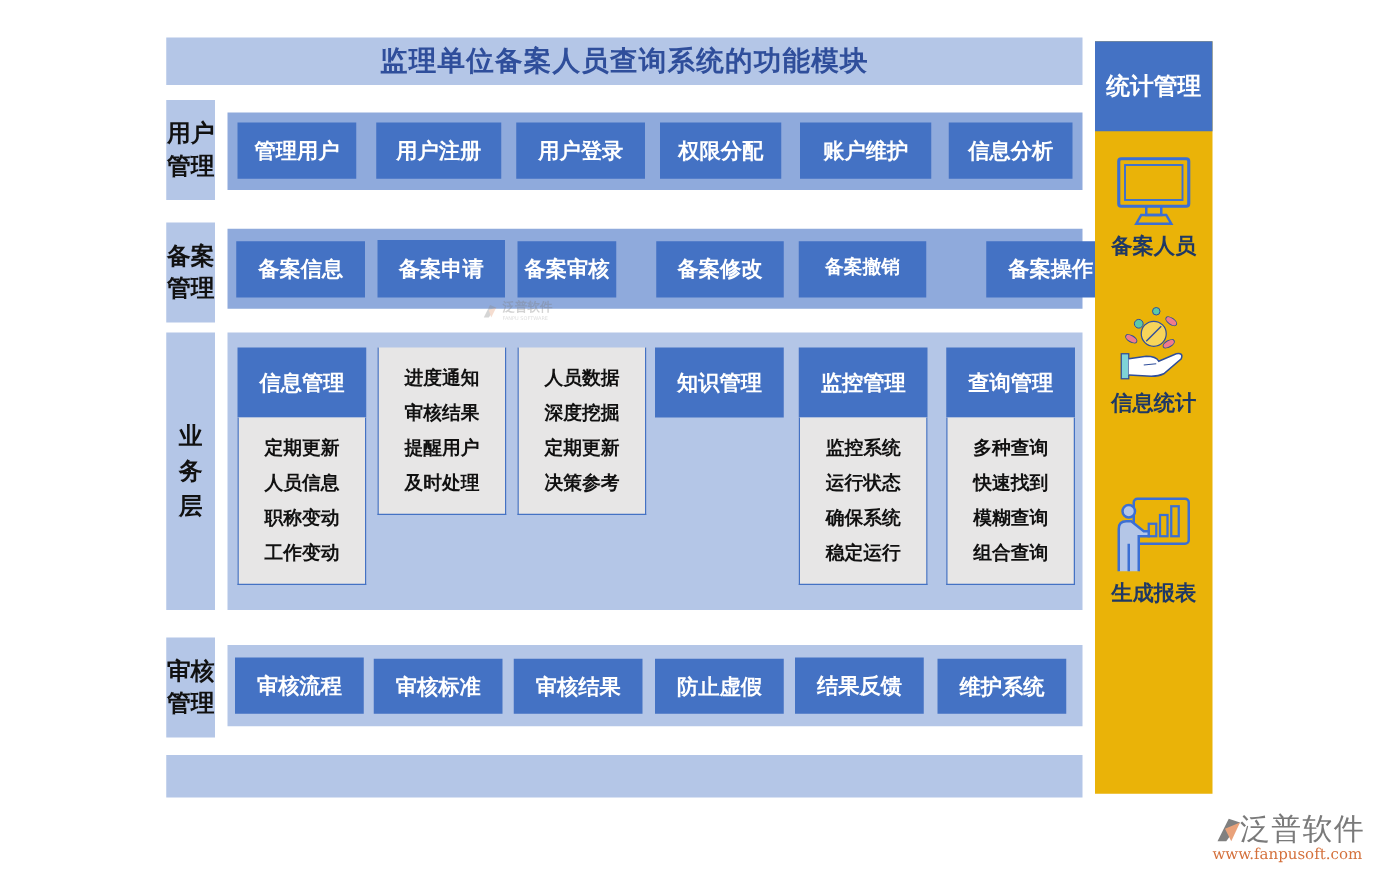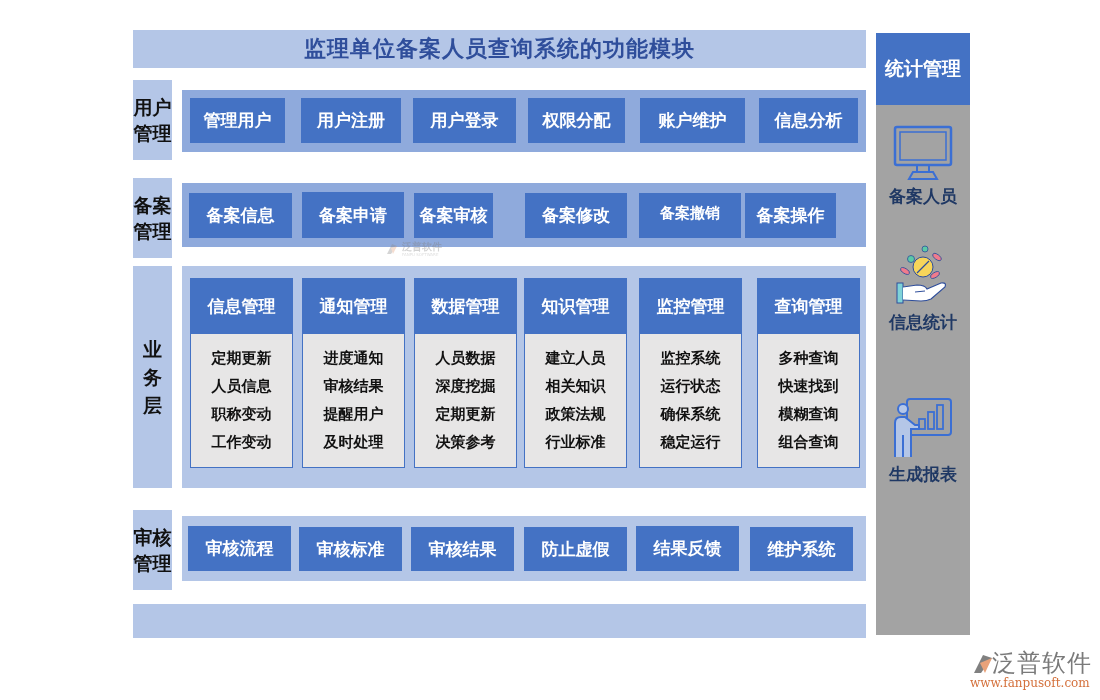--- a/index.html
+++ b/index.html
@@ -31,21 +31,21 @@
   .biz-head {
     height:56px; background:#4472c4; color:#fff; font-weight:bold; font-size:17px;
     display:flex; align-items:center; justify-content:center; cursor:pointer;
   }
   .biz-body {
     height:134px; background:#e7e6e6; border:1px solid #4472c4; border-top:none;
     box-sizing:border-box; padding-top:10px; text-align:center;
   }
   .biz-item { font-size:15px; font-weight:bold; color:#111; line-height:28px; }
   .bottom-bar { left:133px; top:604px; width:733px; height:34px; background:#b4c6e7; }
-  .right-col { left:876px; top:33px; width:94px; height:602px; background:#a3a3a3; }
+  .right-col { left:876px; top:33px; width:94px; height:602px; background:#eab308; }
   .right-head {
     position:absolute; left:0; top:0; width:94px; height:72px; background:#4472c4;
     color:#fff; font-weight:bold; font-size:19px; display:flex; align-items:center; justify-content:center;
   }
   .right-item { position:absolute; left:0; width:94px; text-align:center; }
   .right-item .lbl { font-size:17px; font-weight:bold; color:#1f3864; margin-top:4px; }
   .right-item svg { display:block; margin:0 auto; }
   .wm-center { left:385px; top:238px; width:70px; height:22px; opacity:0.35; display:flex; align-items:center; gap:3px; }
   .wm-center .t1 { font-size:10px; color:#7f7f7f; font-weight:bold; line-height:10px; }
   .wm-center .t2 { font-size:4px; color:#9f9f9f; line-height:5px; }
@@ -72,21 +72,21 @@
 
 <div class="abs row-label" style="top:178px;height:80px;">
   <span>备案管理</span>
 </div>
 <div class="abs row-panel panel-dark" style="top:183px;height:64px;">
   <div class="btn" style="left:7px;top:10px;width:103px;height:45px;">备案信息</div>
   <div class="btn" style="left:120px;top:9px;width:102px;height:46px;">备案申请</div>
   <div class="btn" style="left:232px;top:10px;width:79px;height:45px;">备案审核</div>
   <div class="btn" style="left:343px;top:10px;width:102px;height:45px;">备案修改</div>
   <div class="btn" style="left:457px;top:10px;width:102px;height:45px;font-size:15px;align-items:flex-start;padding-top:11px;box-sizing:border-box;">备案撤销</div>
-  <div class="btn" style="left:563px;top:10px;width:91px;height:45px;">备案操作</div>
+  <div class="btn" style="left:607px;top:10px;width:103px;height:45px;">备案操作</div>
 </div>
 
 <div class="abs wm-center">
   <svg width="14" height="14" viewBox="0 0 14 14">
     <path d="M2 12 L7 2 L12 4 L6 12 Z" fill="#8a8a8a"></path>
     <path d="M6 6 L12 4 L8 12 Z" fill="#e3a07c"></path>
   </svg>
   <div>
     <div class="t1">泛普软件</div>
     <div class="t2">FANPU SOFTWARE</div>
@@ -100,45 +100,37 @@
   <div class="biz-col" style="left:8px;">
     <div class="biz-head">信息管理</div>
     <div class="biz-body">
       <div class="biz-item">定期更新</div>
       <div class="biz-item">人员信息</div>
       <div class="biz-item">职称变动</div>
       <div class="biz-item">工作变动</div>
     </div>
   </div>
   <div class="biz-col" style="left:120px;">
-    <div class="biz-head">通知管理</div>
     <div class="biz-body">
       <div class="biz-item">进度通知</div>
       <div class="biz-item">审核结果</div>
       <div class="biz-item">提醒用户</div>
       <div class="biz-item">及时处理</div>
     </div>
   </div>
   <div class="biz-col" style="left:232px;">
-    <div class="biz-head">数据管理</div>
     <div class="biz-body">
       <div class="biz-item">人员数据</div>
       <div class="biz-item">深度挖掘</div>
       <div class="biz-item">定期更新</div>
       <div class="biz-item">决策参考</div>
     </div>
   </div>
   <div class="biz-col" style="left:342px;">
     <div class="biz-head">知识管理</div>
-    <div class="biz-body">
-      <div class="biz-item">建立人员</div>
-      <div class="biz-item">相关知识</div>
-      <div class="biz-item">政策法规</div>
-      <div class="biz-item">行业标准</div>
-    </div>
   </div>
   <div class="biz-col" style="left:457px;">
     <div class="biz-head">监控管理</div>
     <div class="biz-body">
       <div class="biz-item">监控系统</div>
       <div class="biz-item">运行状态</div>
       <div class="biz-item">确保系统</div>
       <div class="biz-item">稳定运行</div>
     </div>
   </div>

